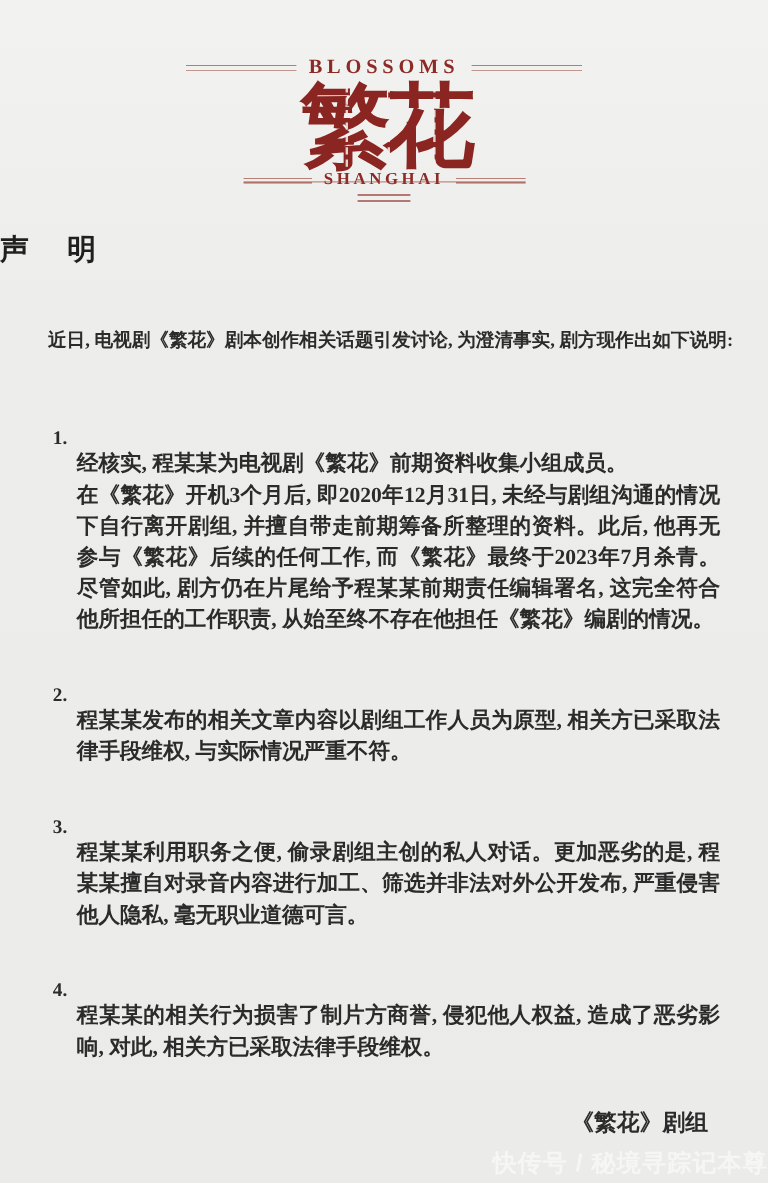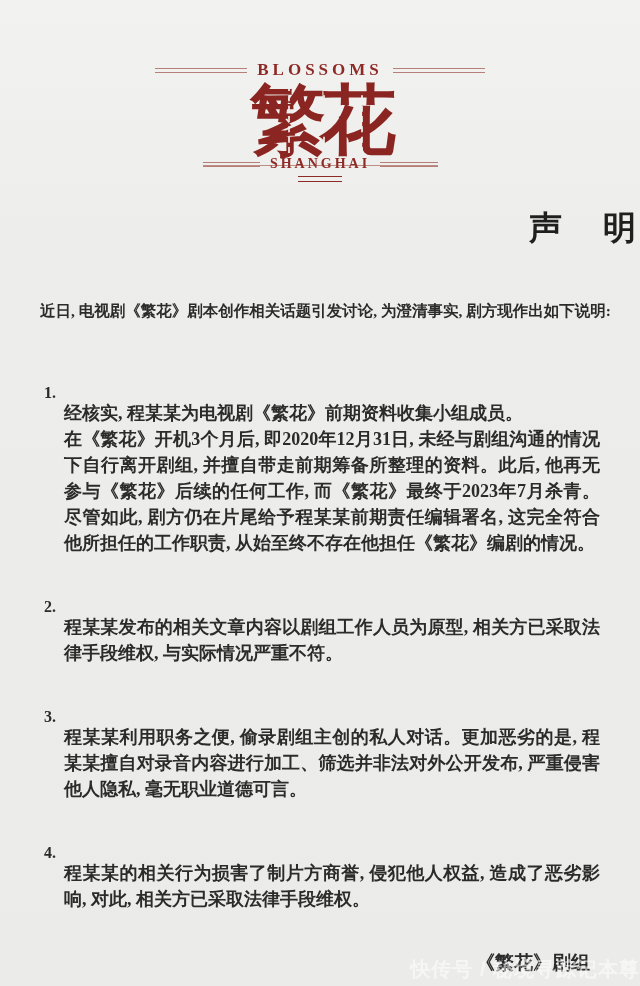--- a/index.html
+++ b/index.html
@@ -4,42 +4,42 @@
 <style>
   html,body { margin:0; padding:0; background:#e7e8e6; }
   .page {
     position:relative; width:640px; height:986px; margin:0 auto; overflow:hidden;
     background:linear-gradient(180deg,#f2f2f1 0%,#ededeb 25%,#ebecea 100%);
     color:#2b2b2b;
     font-family:"Liberation Serif","DejaVu Serif",serif;
   }
 
   
-  .logo { padding-top:60px; text-align:center; }
+  .logo { padding-top:46px; text-align:center; }
   .logo-row { display:flex; align-items:center; gap:10px; margin:0 auto; position:relative; }
   .logo-row.top { width:330px; }
   .logo-row.bottom { width:235px; margin-top:-2px; }
   .rule-lines { flex:1; height:5px;
     background:repeating-linear-gradient(180deg,#a2584e 0,#a2584e 1px,transparent 1px,transparent 4px);
     opacity:.75; }
   .logo-en { font-weight:bold; color:#8e2a26; white-space:nowrap; }
   .logo-en.blossoms { font-size:17px; letter-spacing:4px; }
   .logo-en.shanghai { font-size:14px; letter-spacing:3px; }
   .logo-row.bottom::before { content:""; position:absolute; left:0; right:0; top:55%;
     border-top:1px solid rgba(150,60,50,.55); }
   .logo-cn-wrap { position:relative; display:inline-block; margin-top:2px; }
   .logo-cn { font-size:76px; line-height:1.0; font-weight:bold; color:#8b2521; letter-spacing:-6px; }
   .cut { position:absolute; top:3px; bottom:5px; width:0;
     border-left:2px dashed rgba(240,241,238,.85); }
   .cut.c1 { left:27%; } .cut.c2 { left:52%; } .cut.c3 { left:79%; }
   .logo-underline { width:44px; height:4px; margin:4px auto 0;
     border-top:1px solid #8e2a26; border-bottom:1px solid #8e2a26; }
 
   
-  .title { margin-top:24px; text-align:right; font-size:33px; font-weight:bold;
+  .title { margin-top:24px; text-align:left; font-size:24px; font-weight:bold;
     color:#1f1f1f; letter-spacing:4px; }
   .intro { margin:46px 6px 0 40px; font-size:15.5px; font-weight:bold; line-height:27px;
     white-space:nowrap; }
   .items { margin-top:56px; }
   .item { display:flex; margin:0 40px 38px 44px; }
   .item-num { flex:none; width:20px; font-size:16px; font-weight:bold; line-height:26px; }
   .item-text { flex:1; font-size:18px; font-weight:bold; line-height:26px;
     white-space:pre-line; text-align:justify;margin-top:20px; }
   .closing { margin:34px 0 0 54px; font-size:16px; font-weight:bold; line-height:26px;
     white-space:nowrap; }

